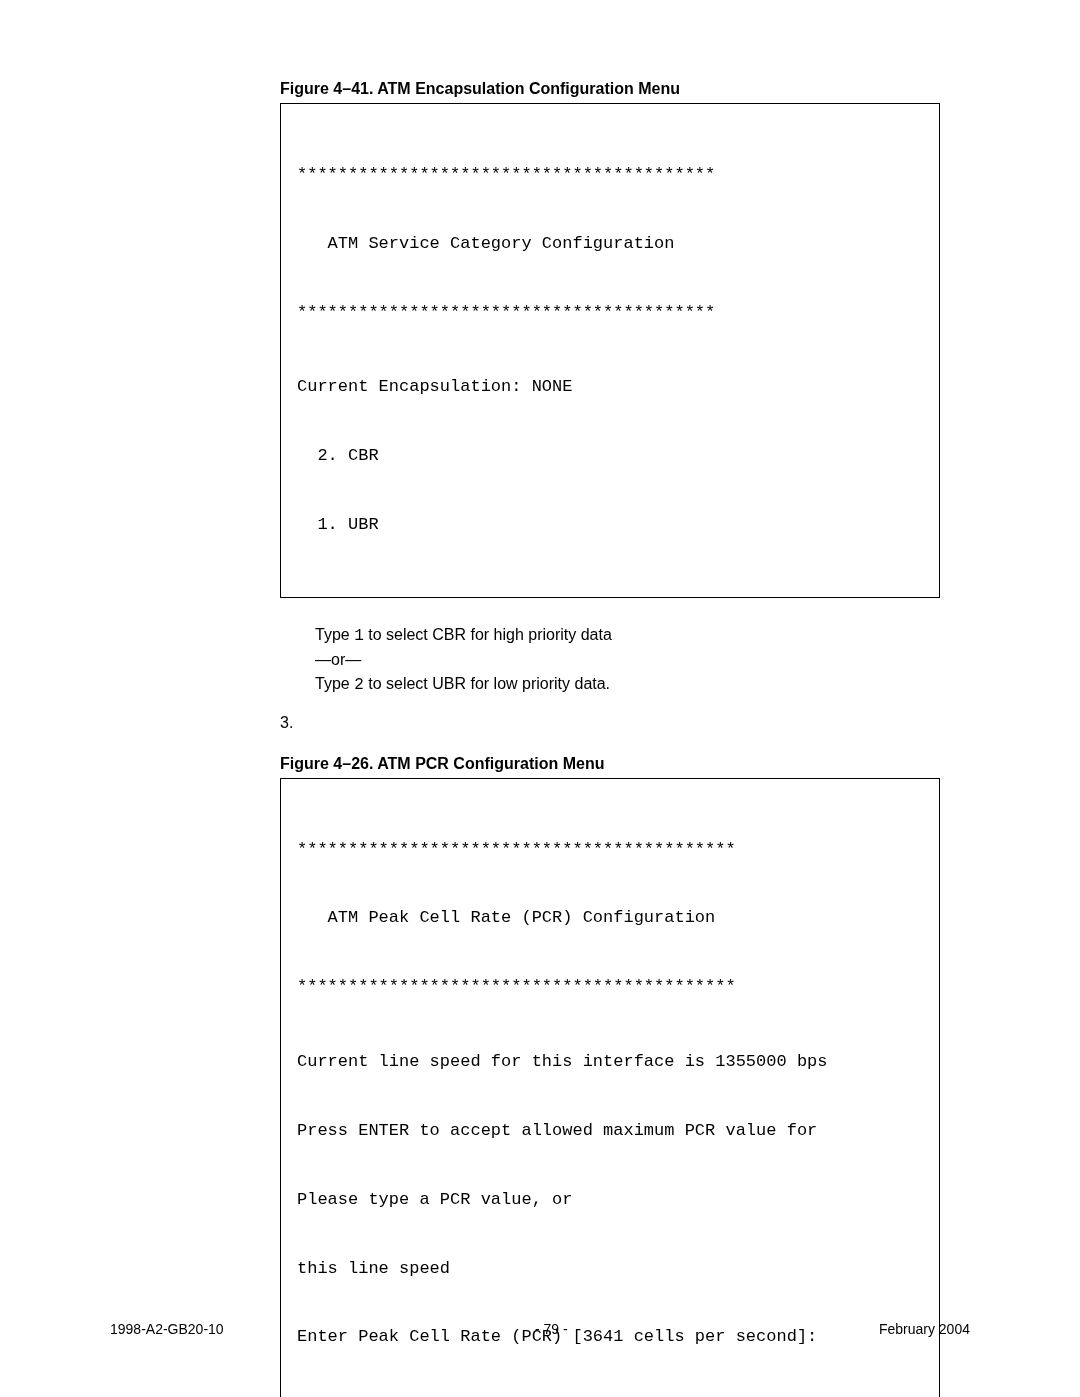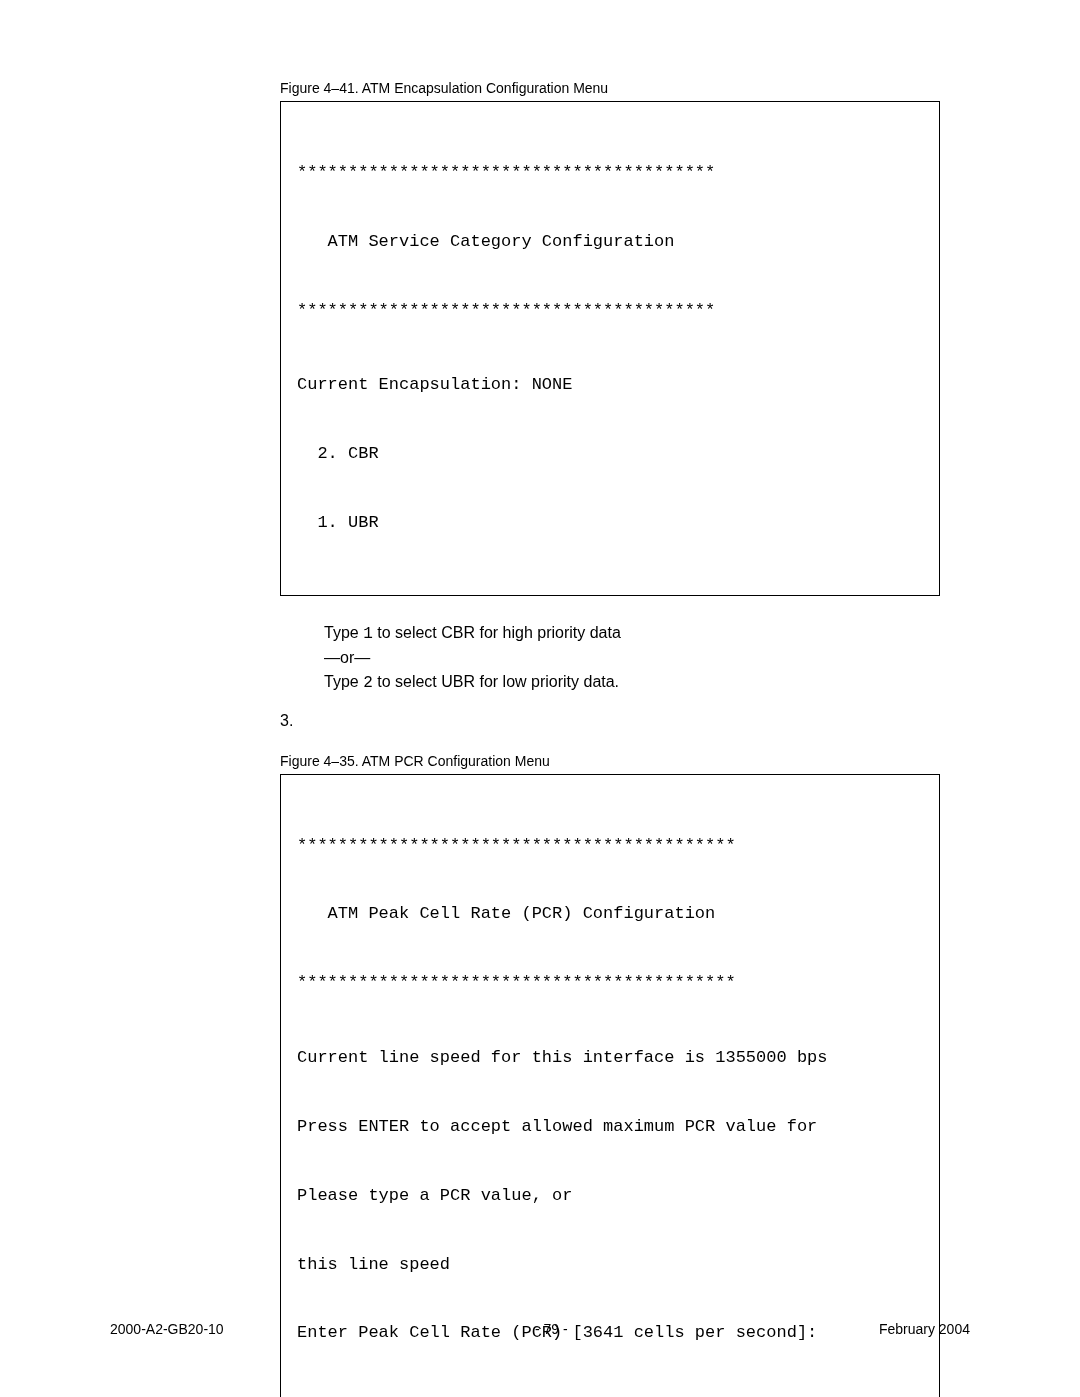--- a/index.html
+++ b/index.html
@@ -12,36 +12,36 @@
       width: 1080px;
       height: 1397px;
       box-sizing: border-box;
       position: relative;
     }
     .content {
       margin-left: 170px;
       margin-right: 30px;
     }
     .figure-caption {
-      font-weight: normal;
-      font-size: 14px;
+      font-weight: bold;
+      font-size: 16px;
       margin-bottom: 5px;
     }
     .code-box {
       border: 1px solid #000;
       padding: 14px 16px;
       font-family: "Courier New", Courier, monospace;
       font-size: 17px;
       white-space: pre;
       line-height: 1.35;
       margin-bottom: 25px;
     }
     .code-box .block { display:block; }
     .indented {
-      margin-left: 44px;
+      margin-left: 35px;
       margin-bottom: 14px;
     }
     .inst-line {
       line-height: 1.5;
     }
     .mono { font-family: "Courier New", Courier, monospace; }
     .num-item {
       display: flex;
       margin-bottom: 4px;
       line-height: 1.5;
@@ -79,31 +79,31 @@
     <div class="inst-line">—or—</div>
     <div class="inst-line">
       <span>Type </span><span class="mono">2</span><span> to select UBR for low priority data.</span>
     </div>
   </div>
 
   <div class="num-item">
     <div class="num">3.</div>
   </div>
 
-  <div class="figure-caption" style="margin-top:20px">Figure 4–35.  ATM PCR Configuration Menu</div>
+  <div class="figure-caption" style="margin-top:20px">Figure 4–26.  ATM PCR Configuration Menu</div>
   <div class="code-box">
     <span class="block">*******************************************</span>
     <span class="block">   ATM Peak Cell Rate (PCR) Configuration</span>
     <span class="block">*******************************************</span>
     <span class="block" style="margin-top:6px">Current line speed for this interface is 1355000 bps</span>
     <span class="block">Press ENTER to accept allowed maximum PCR value for</span>
     <span class="block">Please type a PCR value, or</span>
     <span class="block">this line speed</span>
     <span class="block">Enter Peak Cell Rate (PCR) [3641 cells per second]:</span>
   </div>
 
 </div>
 
 <div class="footer">
-  <span>2000-A2-GB20-10</span>
+  <span>1998-A2-GB20-10</span>
   <span>- 79 -</span>
   <span>February 2004</span>
 </div>
 
 </body></html>

